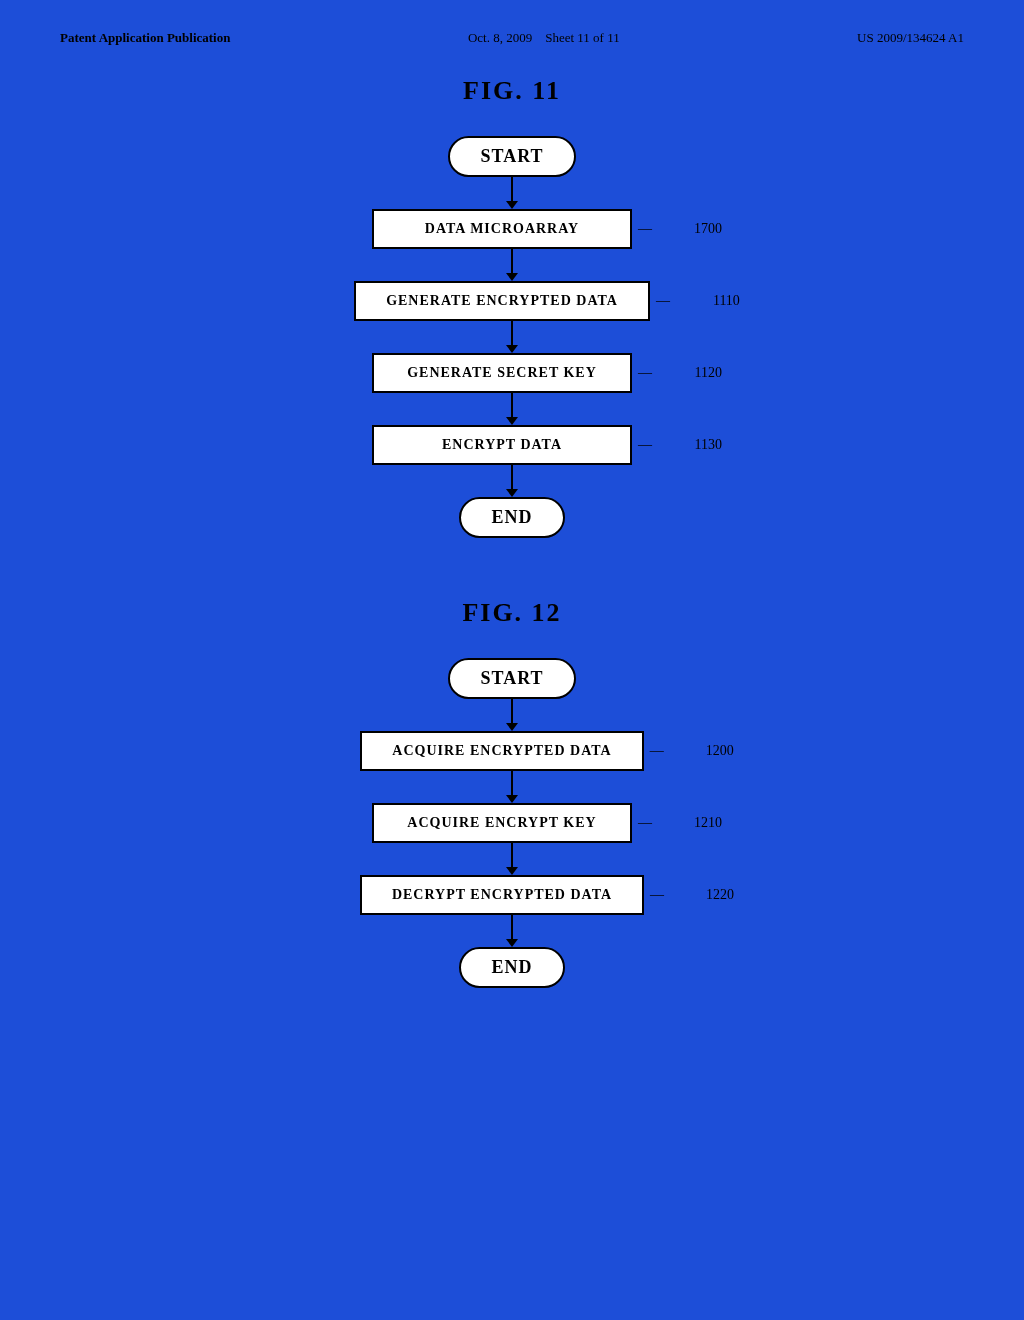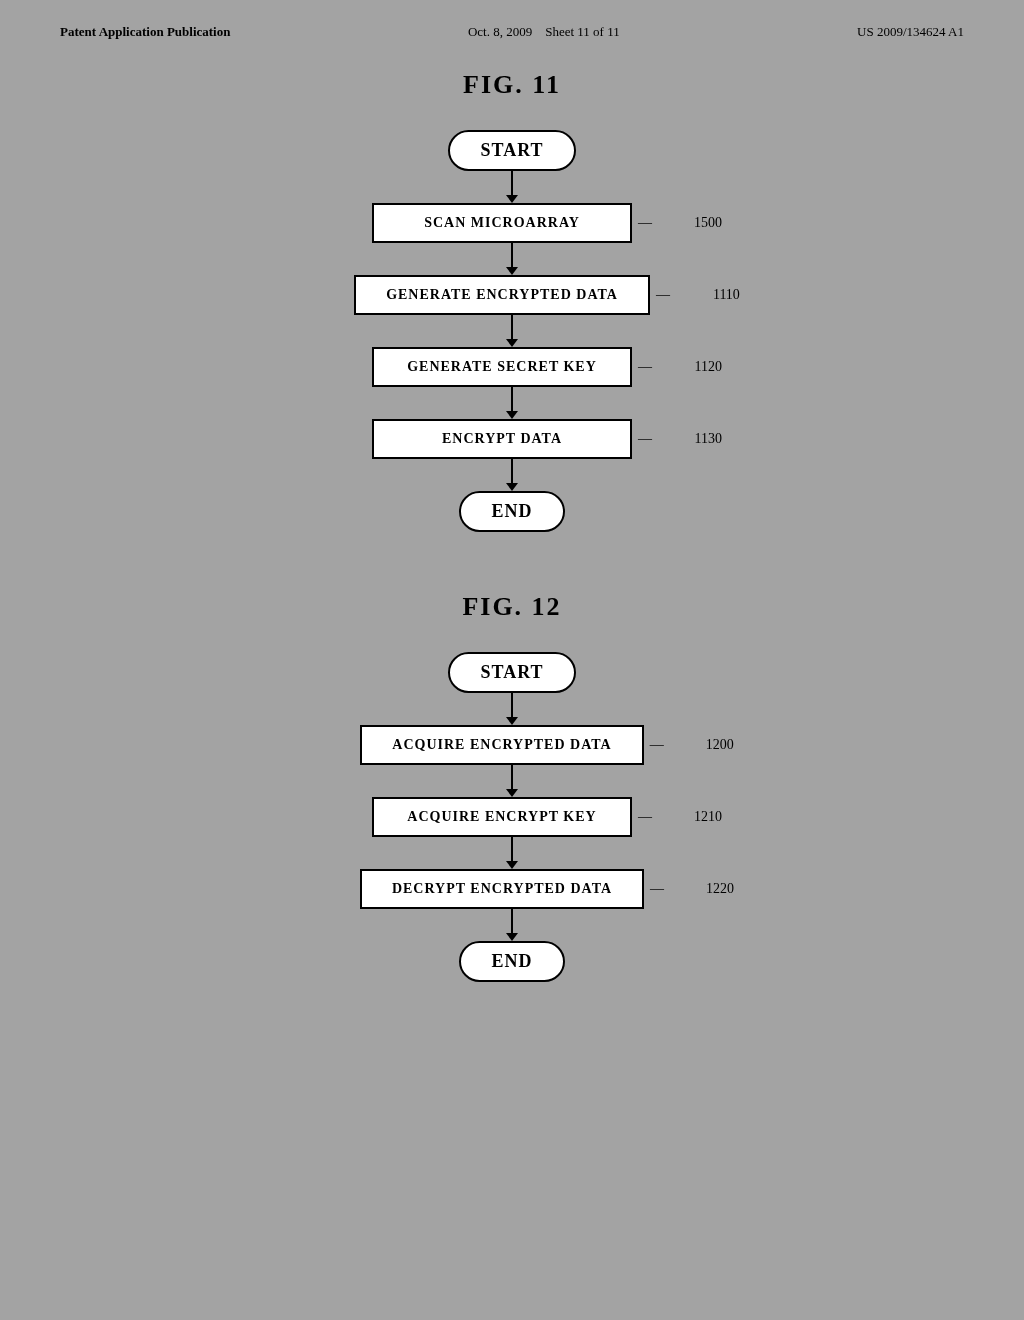--- a/index.html
+++ b/index.html
@@ -8,22 +8,22 @@
       font-family: 'Times New Roman', Times, serif;
       width: 1024px;
       min-height: 1320px;
       position: relative;
       overflow-x: hidden;
     }
 
     .page {
       width: 1024px;
       min-height: 1320px;
-      background: #a3a3a3;
-      padding: 24px 60px;
+      background: #1d4ed8;
+      padding: 30px 60px;
       position: relative;
     }
 
     
     .header {
       display: flex;
       justify-content: space-between;
       align-items: center;
       margin-bottom: 30px;
       font-size: 13px;
@@ -147,24 +147,24 @@
         <span>START</span>
       </div>
 
       <div class="arrow-down">
         <div class="arrow-line"></div>
         <div class="arrow-head"></div>
       </div>
 
       <div class="shape-process-wrapper">
         <div class="shape-process">
-          <span>SCAN MICROARRAY</span>
-        </div>
-        <div class="tick">—</div>
-        <span class="step-label">1500</span>
+          <span>DATA MICROARRAY</span>
+        </div>
+        <div class="tick">—</div>
+        <span class="step-label">1700</span>
       </div>
 
       <div class="arrow-down">
         <div class="arrow-line"></div>
         <div class="arrow-head"></div>
       </div>
 
       <div class="shape-process-wrapper">
         <div class="shape-process">
           <span>GENERATE ENCRYPTED DATA</span>

